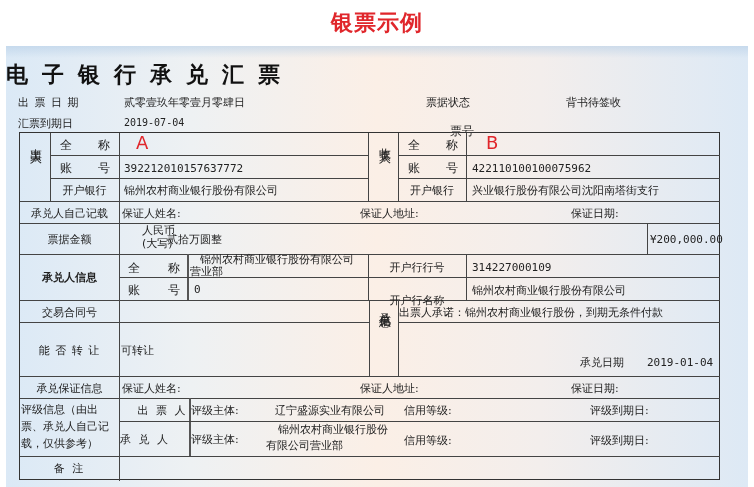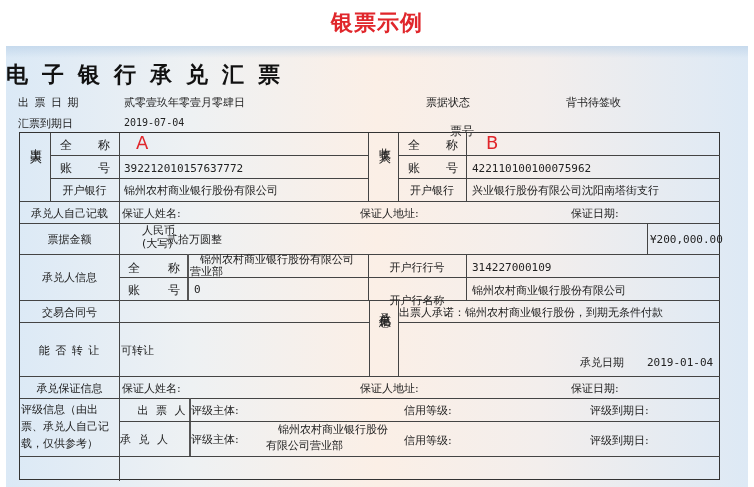--- a/index.html
+++ b/index.html
@@ -102,21 +102,21 @@
     </div>
     <div class="c" style="left:147px;top:99px;">贰拾万圆整</div>
     <div class="c mono" style="left:630px;top:100px;">¥200,000.00</div>
 
     <div class="vl" style="left:99px;top:121px;height:46px;"></div>
     <div class="vl thick" style="left:167px;top:121px;height:46px;"></div>
     <div class="vl" style="left:348px;top:121px;height:46px;"></div>
     <div class="vl" style="left:446px;top:121px;height:46px;"></div>
     <div class="hl" style="left:99px;width:601px;top:144px;"></div>
     <div class="hl" style="left:0;width:700px;top:167px;"></div>
-    <div class="c center" style="left:0;top:137px;width:99px;">承兑人信息</div>
+    <div class="c center" style="left:0;top:137px;width:99px;font-weight:bold;">承兑人信息</div>
     <div class="c spread" style="left:108px;top:127px;width:52px;font-size:12px;">
       <span>全</span>
         <span>称</span>
     </div>
     <div class="c" style="left:170px;top:121px;line-height:12px;">
       <div style="padding-left:10px;">锦州农村商业银行股份有限公司</div>
       <div>营业部</div>
     </div>
     <div class="c spread" style="left:108px;top:149px;width:52px;font-size:12px;">
       <span>账</span>
@@ -152,27 +152,29 @@
     <div class="c" style="left:340px;top:248px;">保证人地址:</div>
     <div class="c" style="left:551px;top:248px;">保证日期:</div>
 
     <div class="vl" style="left:99px;top:265px;height:83px;"></div>
     <div class="vl thick" style="left:169px;top:265px;height:58px;"></div>
     <div class="hl" style="left:99px;width:601px;top:288px;"></div>
     <div class="hl" style="left:0;width:700px;top:323px;"></div>
     <div class="c" style="left:1px;top:268px;width:97px;white-space:normal;line-height:17px;font-size:11px;">评级信息（由出票、承兑人自己记载，仅供参考）</div>
     <div class="c center" style="left:99px;top:270px;width:70px;letter-spacing:2px;padding-left:17px;">出 票 人</div>
     <div class="c" style="left:171px;top:270px;">评级主体:</div>
+    <div class="c" style="left:255px;top:270px;">辽宁盛源实业有限公司</div>
     <div class="c" style="left:384px;top:270px;">信用等级:</div>
     <div class="c" style="left:570px;top:270px;">评级到期日:</div>
 
     <div class="c center" style="left:99px;top:299px;width:52px;letter-spacing:2px;">承 兑 人</div>
     <div class="c" style="left:171px;top:299px;">评级主体:</div>
     <div class="c" style="left:246px;top:289px;line-height:16px;">
       <div style="padding-left:12px;">锦州农村商业银行股份</div>
       <div>有限公司营业部</div>
     </div>
     <div class="c" style="left:384px;top:300px;">信用等级:</div>
     <div class="c" style="left:570px;top:300px;">评级到期日:</div>
 
+    <div class="c center" style="left:0;top:328px;width:99px;letter-spacing:2px;">备 注</div>
     <div class="c" style="left:104px;top:328px;"></div>
   </div>
 </div>
 
 </body></html>

